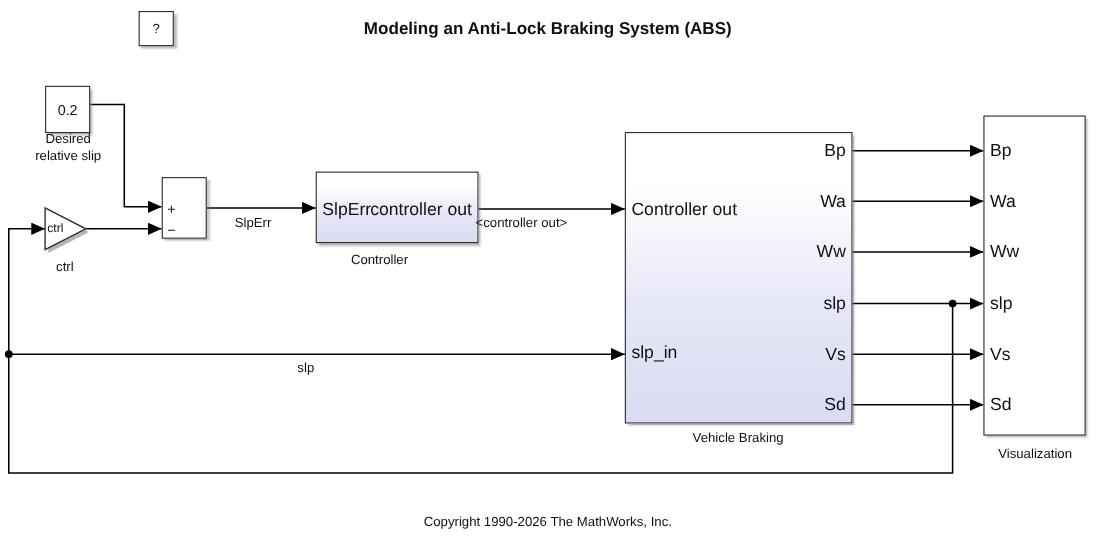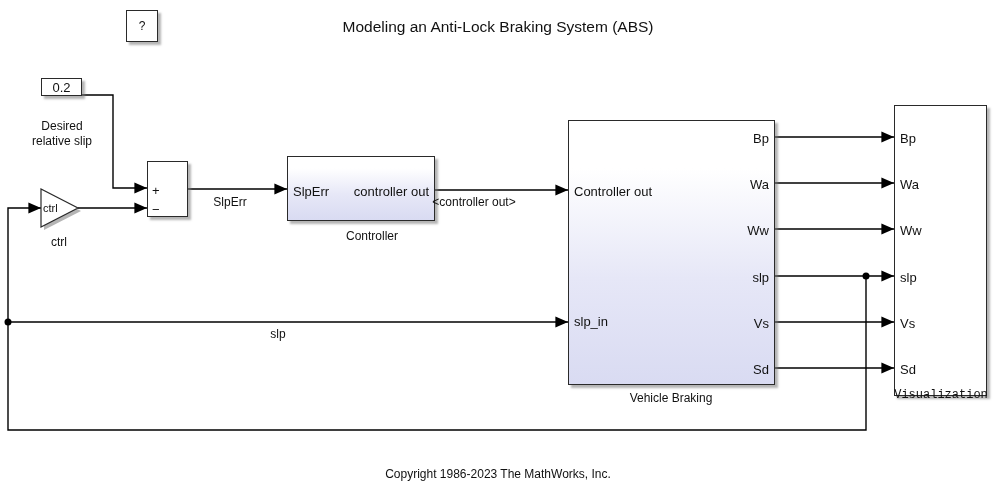--- a/index.html
+++ b/index.html
@@ -14,42 +14,42 @@
     box-shadow:2.5px 2.5px 2px rgba(120,120,120,0.55);
   }
   .blk.grad{
     background:linear-gradient(180deg,#ffffff 0%,#ffffff 18%,#e6e7f7 60%,#d9dbf2 100%);
   }
   .center-txt{
     position:absolute;left:0;right:0;top:50%;transform:translateY(-50%);
     text-align:center;
   }
   .port{
-    position:absolute;font-size:13px;white-space:nowrap;transform:translateY(-50%);
+    position:absolute;font-size:16px;white-space:nowrap;transform:translateY(-50%);
   }
   .port.right{right:5px;text-align:right;}
   .port.left{left:5px;text-align:left;}
   .blk-label{
     position:absolute;z-index:2;font-size:12px;text-align:center;
     transform:translateX(-50%);white-space:nowrap;
   }
   .sig-label{
     position:absolute;z-index:2;font-size:12px;text-align:center;
     transform:translateX(-50%);white-space:nowrap;
   }
   #title{
     position:absolute;left:0;right:0;top:18px;text-align:center;
-    font-size:15.5px;z-index:2;
+    font-size:15.5px;z-index:2;font-weight:bold;
   }
   #copyright{
     position:absolute;left:0;right:0;top:467px;text-align:center;
     font-size:12px;z-index:2;
   }
   #help-block{left:126px;top:10px;width:32px;height:32px;font-size:12px;cursor:pointer;}
-  #const-block{left:41px;top:78px;width:41px;height:18px;font-size:13px;}
+  #const-block{left:41px;top:78px;width:41px;height:43px;font-size:13px;}
   #const-label{left:26px;top:119px;width:72px;transform:none;white-space:normal;line-height:15px;}
   #sum-block{left:147px;top:161px;width:41px;height:56px;}
   .sum-sign{position:absolute;left:4px;font-size:13px;transform:translateY(-50%);}
   #controller-block{left:287px;top:156px;width:148px;height:65px;}
   #vd-block{left:568px;top:120px;width:207px;height:265px;}
   #vis-block{left:894px;top:105px;width:93px;height:291px;}
   #gain-text{
     position:absolute;left:43px;top:208px;transform:translateY(-50%);
     font-size:11px;z-index:2;
   }
@@ -86,21 +86,21 @@
     <polyline points="775,368 894,368" fill="none" stroke="#000" stroke-width="1.4" marker-end="url(#arr)"></polyline>
 
     <circle cx="8" cy="322" r="3.5" fill="#000"></circle>
     <circle cx="866" cy="276" r="3.5" fill="#000"></circle>
 
     <polygon points="44,192 44,230 81,211" fill="#b5b5b5"></polygon>
     <polygon points="41,189 41,227 78,208" fill="#ffffff" stroke="#2a2a2a" stroke-width="1.2"></polygon>
   </svg>
 
   <div id="title">Modeling an Anti-Lock Braking System (ABS)</div>
-  <div id="copyright">Copyright 1986-2023 The MathWorks, Inc.</div>
+  <div id="copyright">Copyright 1990-2026 The MathWorks, Inc.</div>
 
   <div id="help-block" class="blk">
     <div class="center-txt">?</div>
   </div>
 
   <div id="const-block" class="blk">
     <div class="center-txt">0.2</div>
   </div>
   <div id="const-label" class="blk-label">Desired relative slip</div>
 
@@ -109,21 +109,21 @@
 
   <div id="sum-block" class="blk">
     <div class="sum-sign" style="top:28px;">+</div>
     <div class="sum-sign" style="top:47px;">−</div>
   </div>
 
   <div id="controller-block" class="blk grad">
     <div class="port left" style="top:34px;">SlpErr</div>
     <div class="port right" style="top:34px;">controller out</div>
   </div>
-  <div class="blk-label" style="left:372px;top:229px;">Controller</div>
+  <div class="blk-label" style="left:345px;top:229px;">Controller</div>
 
   <div id="vd-block" class="blk grad">
     <div class="port left" style="top:70px;">Controller out</div>
     <div class="port left" style="top:200px;">slp_in</div>
     <div class="port right" style="top:17px;">Bp</div>
     <div class="port right" style="top:63px;">Wa</div>
     <div class="port right" style="top:109px;">Ww</div>
     <div class="port right" style="top:156px;">slp</div>
     <div class="port right" style="top:202px;">Vs</div>
     <div class="port right" style="top:248px;">Sd</div>
@@ -131,19 +131,19 @@
   <div class="blk-label" style="left:671px;top:391px;">Vehicle Braking</div>
 
   <div id="vis-block" class="blk">
     <div class="port left" style="top:32px;">Bp</div>
     <div class="port left" style="top:78px;">Wa</div>
     <div class="port left" style="top:124px;">Ww</div>
     <div class="port left" style="top:171px;">slp</div>
     <div class="port left" style="top:217px;">Vs</div>
     <div class="port left" style="top:263px;">Sd</div>
   </div>
-  <div class="blk-label" style="left:941px;top:388px;font-family:Liberation Mono, monospace;">Visualization</div>
+  <div class="blk-label" style="left:941px;top:405px;">Visualization</div>
 
   <div class="sig-label" style="left:230px;top:195px;">SlpErr</div>
   <div class="sig-label" style="left:474px;top:195px;">&lt;controller out&gt;</div>
   <div class="sig-label" style="left:278px;top:327px;">slp</div>
 
 </div>
 
 </body></html>

